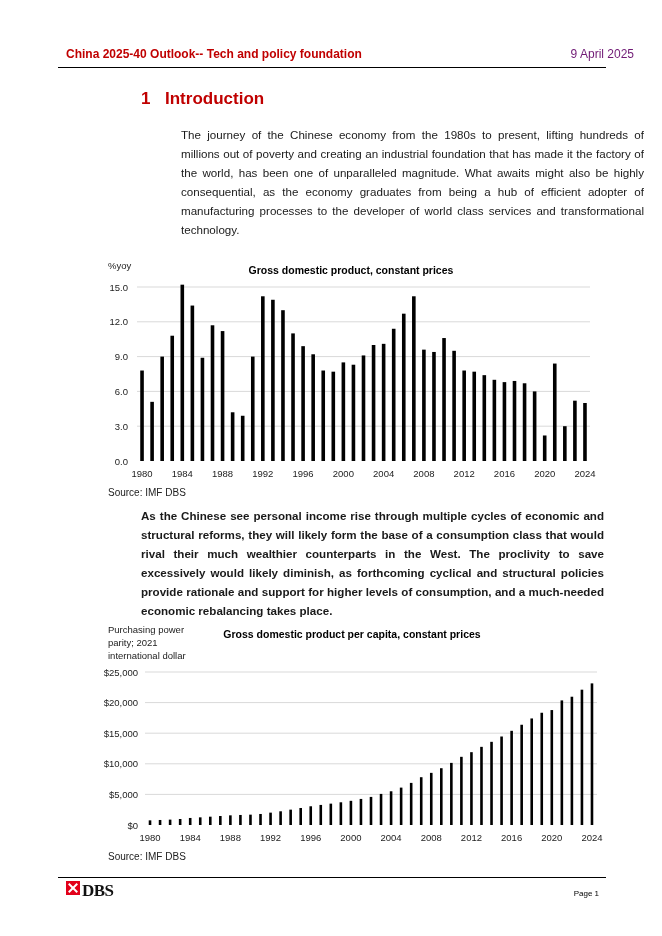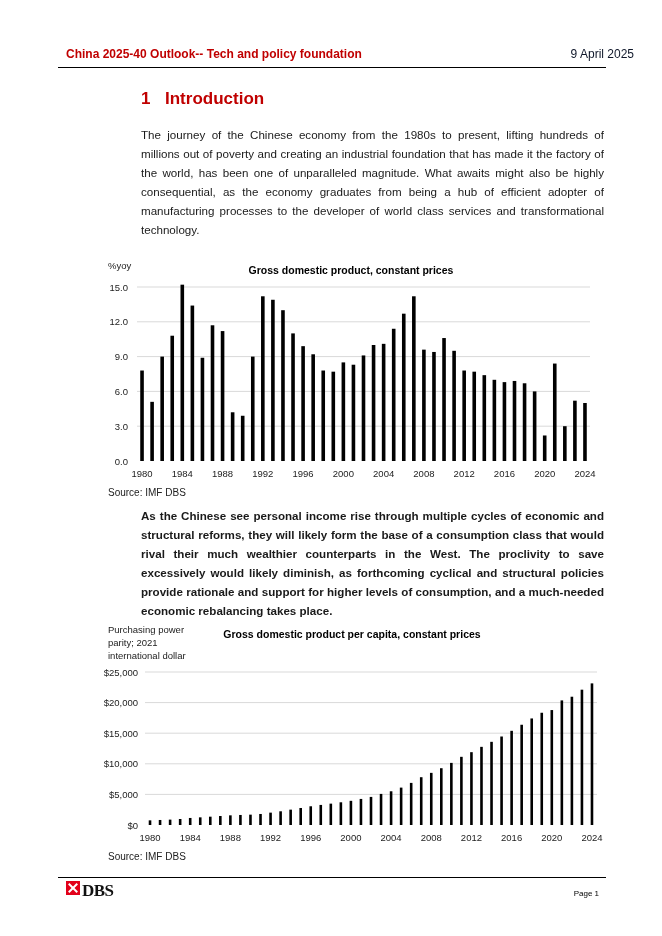--- a/index.html
+++ b/index.html
@@ -1,23 +1,23 @@
 <!DOCTYPE html>
 <html><head>
 <meta charset="utf-8">
 <style>
   html, body { margin:0; padding:0; background:#ffffff; }
   body { width:662px; height:936px; position:relative; overflow:hidden; font-family:"Liberation Sans", sans-serif; color:#000; }
   .hdr-title { position:absolute; left:66px; top:47px; font-size:12px; font-weight:bold; color:#c00000;text-align:center; }
-  .hdr-date { position:absolute; right:28px; top:47px; font-size:12px; color:#0f172a; }
+  .hdr-date { position:absolute; right:28px; top:47px; font-size:12px; color:#701a75; }
   .hdr-rule { position:absolute; left:58px; top:67px; width:548px; height:1px; background:#000; }
   .section-title { position:absolute; left:141px; top:89px; font-size:17px; font-weight:bold; color:#c00000; }
   .section-title .num { display:inline-block; width:24px; }
   .para { position:absolute; left:141px; width:463px; font-size:11.6px; line-height:19px; text-align:justify; color:#1a1a1a; }
-  .para1 { top:125px; }
+  .para1 { top:125px;margin-left:40px; }
   .para2 { top:506px;font-weight:bold; }
   svg text { font-family:"Liberation Sans", sans-serif; }
   .chart { position:absolute; left:0; }
   .source { position:absolute; left:108px; font-size:10px; color:#222; }
   .ftr-rule { position:absolute; left:58px; top:877px; width:548px; height:1px; background:#000; }
   .logo { position:absolute; left:66px; top:881px; display:flex; align-items:flex-start; }
   .logo-mark { width:14px; height:14px; background:#e2001a; position:relative; margin-right:2px; }
   .logo-mark::before, .logo-mark::after { content:""; position:absolute; left:6px; top:1px; width:2px; height:12px; background:#fff; }
   .logo-mark::before { transform:rotate(45deg); }
   .logo-mark::after { transform:rotate(-45deg); }

